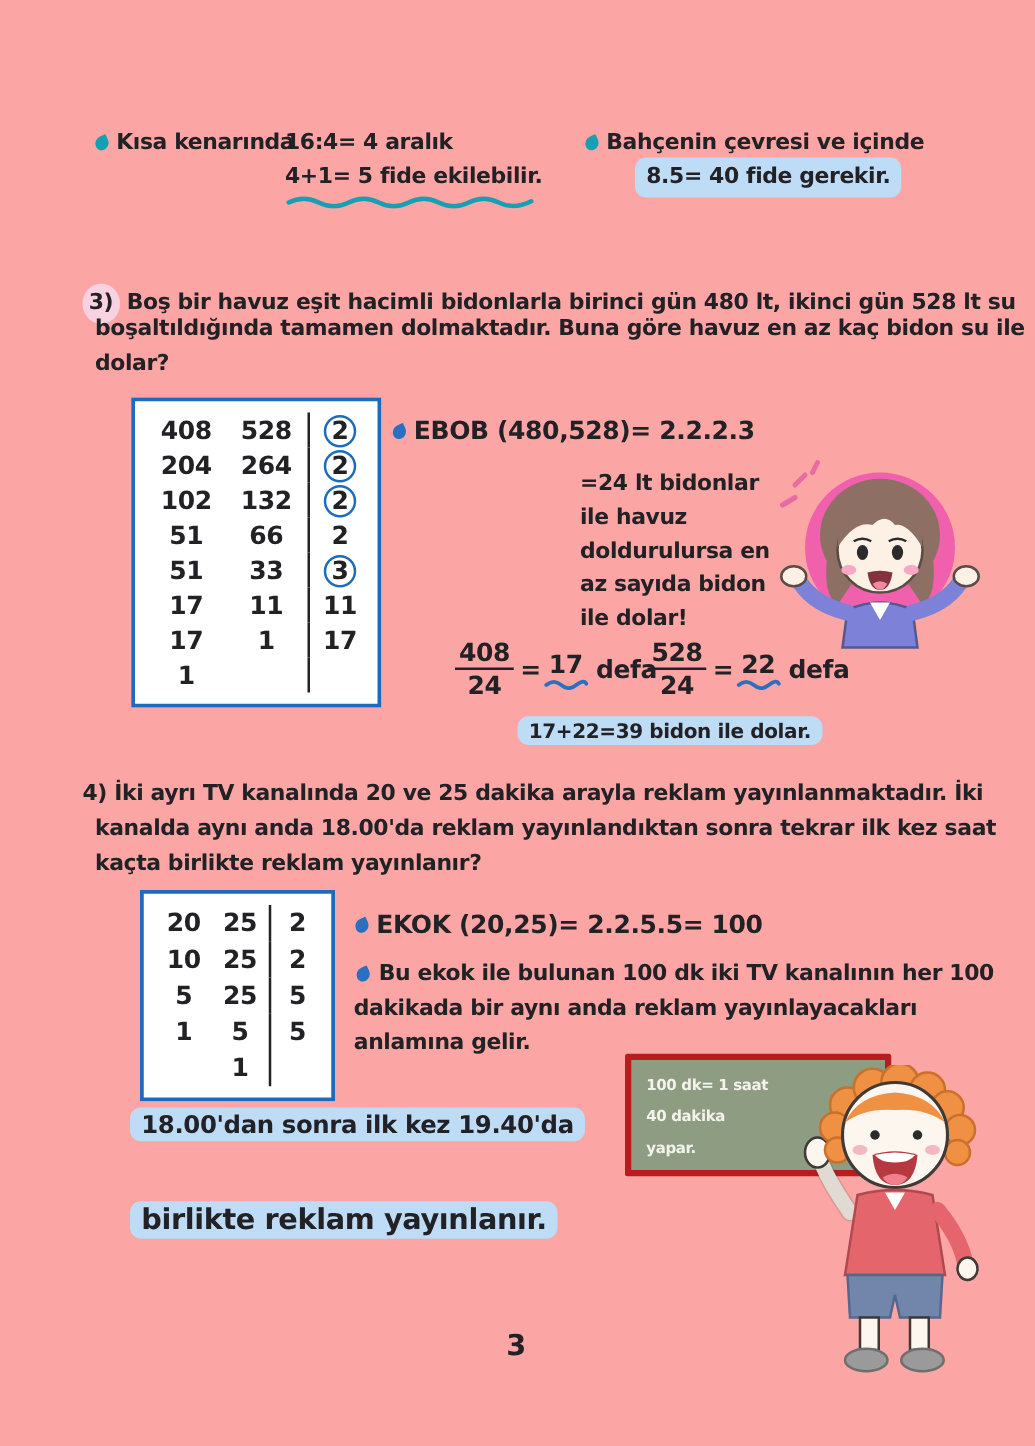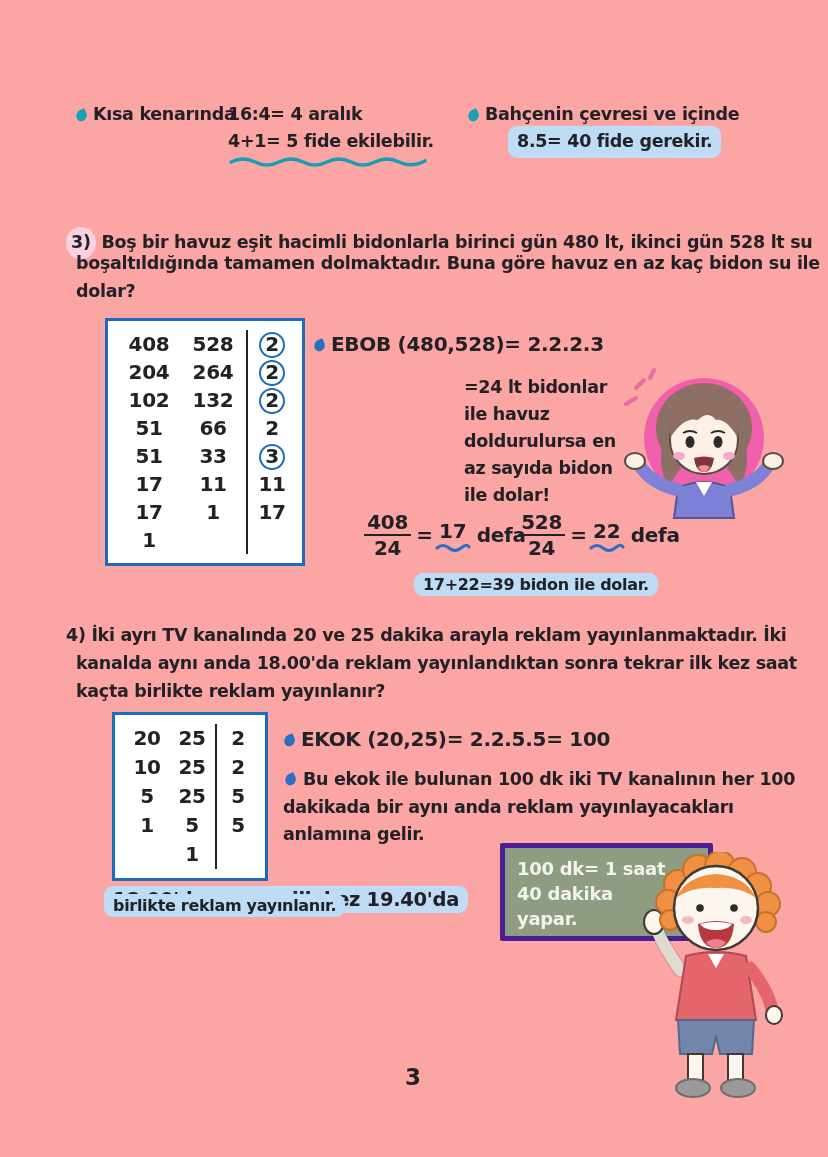--- a/index.html
+++ b/index.html
@@ -36,22 +36,22 @@
     border:2.5px solid #1c6cbd; border-radius:50%;
   }
   .plain { display:inline-block; }
   
   .fracline { display:flex; align-items:center; font-size:20px; }
   .frac { display:inline-flex; flex-direction:column; align-items:center; margin-right:5px; }
   .frac .den { border-top:2.5px solid #222226; padding:0 10px; }
   .reswrap { display:inline-flex; flex-direction:column; align-items:center; margin:0 6px 0 2px; }
   .board {
     position:absolute; left:500px; top:843px; width:213px; height:98px;
-    background:#8e9c81; border:5px solid #4c1d95; border-radius:2px;
-    color:#f3f3ec; font-size:18px; line-height:25px; padding:8px 12px;
+    background:#8e9c81; border:5px solid #b91c1c; border-radius:2px;
+    color:#f3f3ec; font-size:12px; line-height:25px; padding:8px 12px;
     white-space:nowrap;
   }
   .pagenum { font-size:23px; }
 </style>
 </head>
 <body>
 
 <div class="page">
 
   <div class="abs" style="left:76px; top:101px;">
@@ -233,21 +233,21 @@
   </div>
 
   <span class="abs bullet blue" style="left:285px; top:774px;"></span>
   <div class="abs txt" style="left:303px; top:766px;">Bu ekok ile bulunan 100 dk iki TV kanalının her 100</div>
   <div class="abs txt" style="left:283px; top:793.5px;">dakikada bir aynı anda reklam yayınlayacakları</div>
   <div class="abs txt" style="left:283px; top:821px;">anlamına gelir.</div>
 
   <div class="abs" style="left:84px; top:886px; font-size:19.5px;">
     <span class="hl-blue">18.00'dan sonra ilk kez 19.40'da</span>
   </div>
-  <div class="abs" style="left:84px; top:894px; font-size:16px;border-radius:12px;">
+  <div class="abs" style="left:84px; top:961px; font-size:23px;border-radius:12px;">
     <span class="hl-blue">birlikte reklam yayınlanır.</span>
   </div>
 
   <div class="board">
     <div>100 dk= 1 saat</div>
     <div>40 dakika</div>
     <div>yapar.</div>
   </div>
 
   <svg class="abs" style="left:616px; top:852px;" width="195" height="250" viewBox="0 0 195 250">

